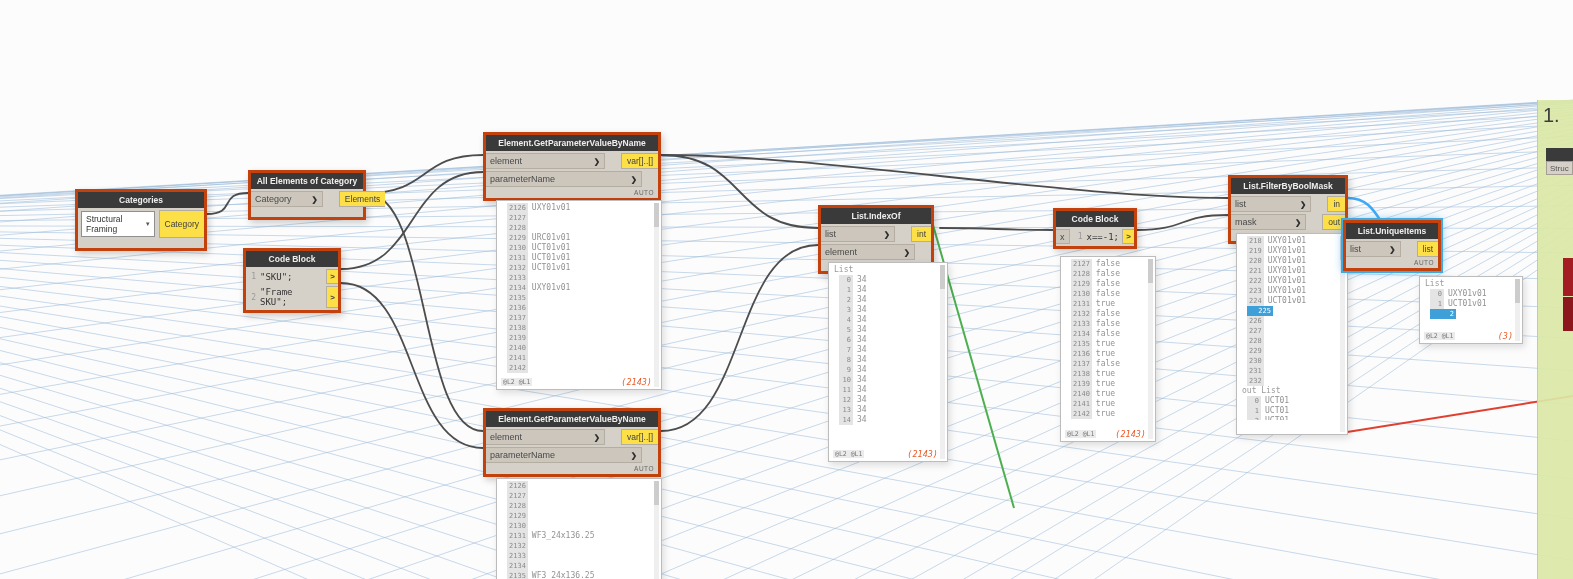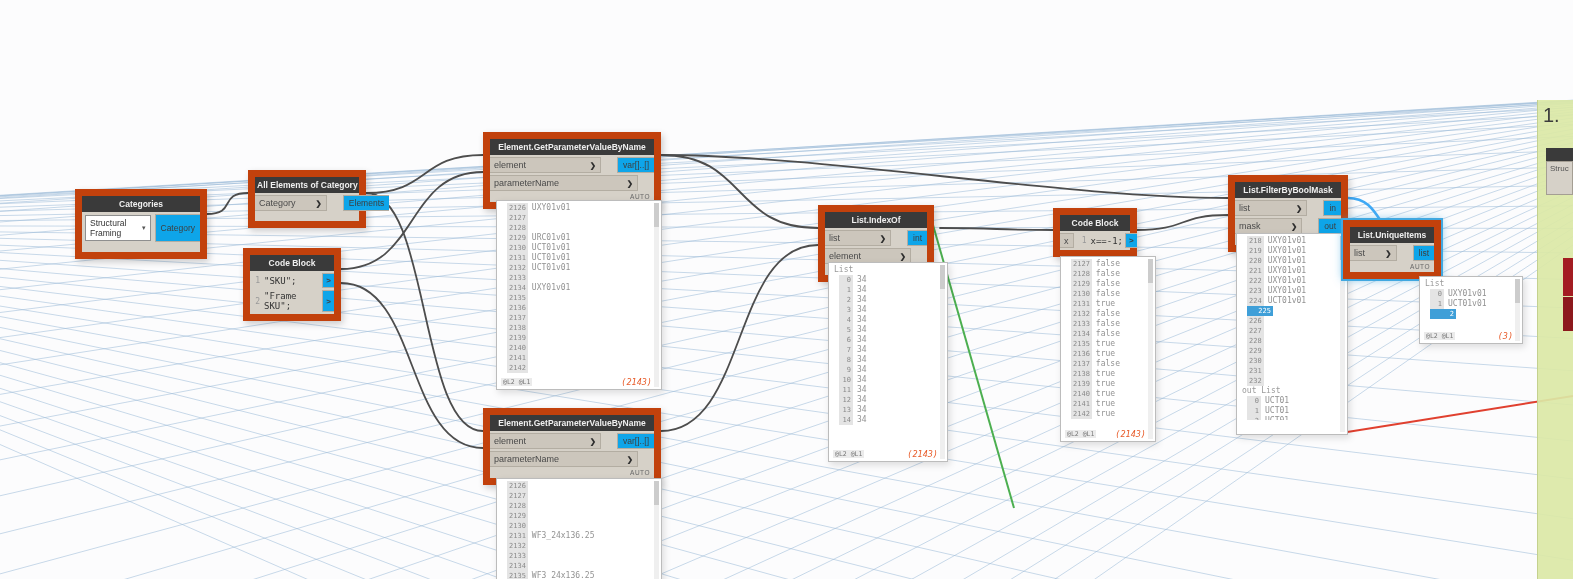--- a/index.html
+++ b/index.html
@@ -6,38 +6,38 @@
   html,body{width:1573px;height:579px;overflow:hidden}
   body{font-family:"Liberation Sans",sans-serif;background:#fbfbfc}
   #canvas{position:relative;width:1573px;height:579px;overflow:hidden;background:#fcfcfd}
   #scene-svg{position:absolute;left:0;top:0;width:1573px;height:579px}
 
   
   .group{position:absolute;left:1537px;top:100px;width:36px;height:479px;
          background:rgba(219,232,166,.92);border-left:1px solid #c4d18e}
   .group-label{position:absolute;left:5px;top:4px;font-size:20px;color:#3c3c3c}
   .gp-node-header{position:absolute;left:8px;top:48px;right:0;height:13px;background:#3a3a3a}
-  .gp-node-body{position:absolute;left:8px;top:61px;right:0;height:34px;background:#d6d1c8;
+  .gp-node-body{position:absolute;left:8px;top:61px;right:0;height:14px;background:#d6d1c8;
                 border:1px solid #a49e93;font-size:8px;color:#555;padding:2px 0 0 3px;overflow:hidden}
   .red-bar{position:absolute;right:0;width:10px}
   .red-bar.r1{top:158px;height:38px;background:#a31d22}
   .red-bar.r2{top:197px;height:34px;background:#8c181d}
 
   
-  .node{position:absolute;--body:#d6d1c8;background:var(--body);border:7px solid #c2410c;
+  .node{position:absolute;--body:#d6d1c8;background:var(--body);border:3px solid #c2410c;
         box-shadow:2px 3px 7px rgba(0,0,0,.20);font-size:9px}
   .node.selected{outline:2px solid #41a8e0;box-shadow:0 0 9px rgba(65,168,224,.75)}
   .node-header{background:#3a3a3a;color:#efefef;font-size:8.5px;font-weight:bold;text-align:center;
                padding:3px 2px;white-space:nowrap;overflow:hidden}
   .node-body{display:flex;flex-direction:column;gap:2px;padding:2px 0}
   .prow{display:flex;align-items:stretch}
   .in-port{flex:1;display:flex;justify-content:space-between;align-items:center;gap:20px;
            background:#ccc6bc;border:1px solid #b3ada2;border-left:none;color:#4a4a4a;
            padding:2px 4px;margin-right:16px;font-size:9px;min-height:15px}
-  .out-port{margin-left:auto;display:flex;align-items:center;background:#0ea5e9;
+  .out-port{margin-left:auto;display:flex;align-items:center;background:#fde047;
             border:1px solid #b3ada2;border-right:none;color:#3e3e3e;padding:2px 5px;
             font-size:8.5px;min-height:15px;white-space:nowrap}
   .chev{color:#2e2e2e;font-weight:bold;font-size:7.5px}
   .auto-strip{text-align:right;font-size:6.5px;color:#666;padding:0 4px 2px;letter-spacing:.5px}
   .dropdown{background:#fff;border:1px solid #8f8f8f;color:#333;font-size:8.5px;padding:2px 4px;
             margin:1px 4px 1px 3px;display:flex;justify-content:space-between;align-items:center;flex:1}
   .ddarrow{font-size:7px;color:#555;margin-left:4px}
   .codeline{flex:1;display:flex;align-items:center;gap:4px;font-family:"DejaVu Sans Mono",monospace;
             font-size:9px;color:#333;padding:1px 2px;min-height:13px}
   .lineno{color:#999;font-size:8px;min-width:8px;text-align:right}

